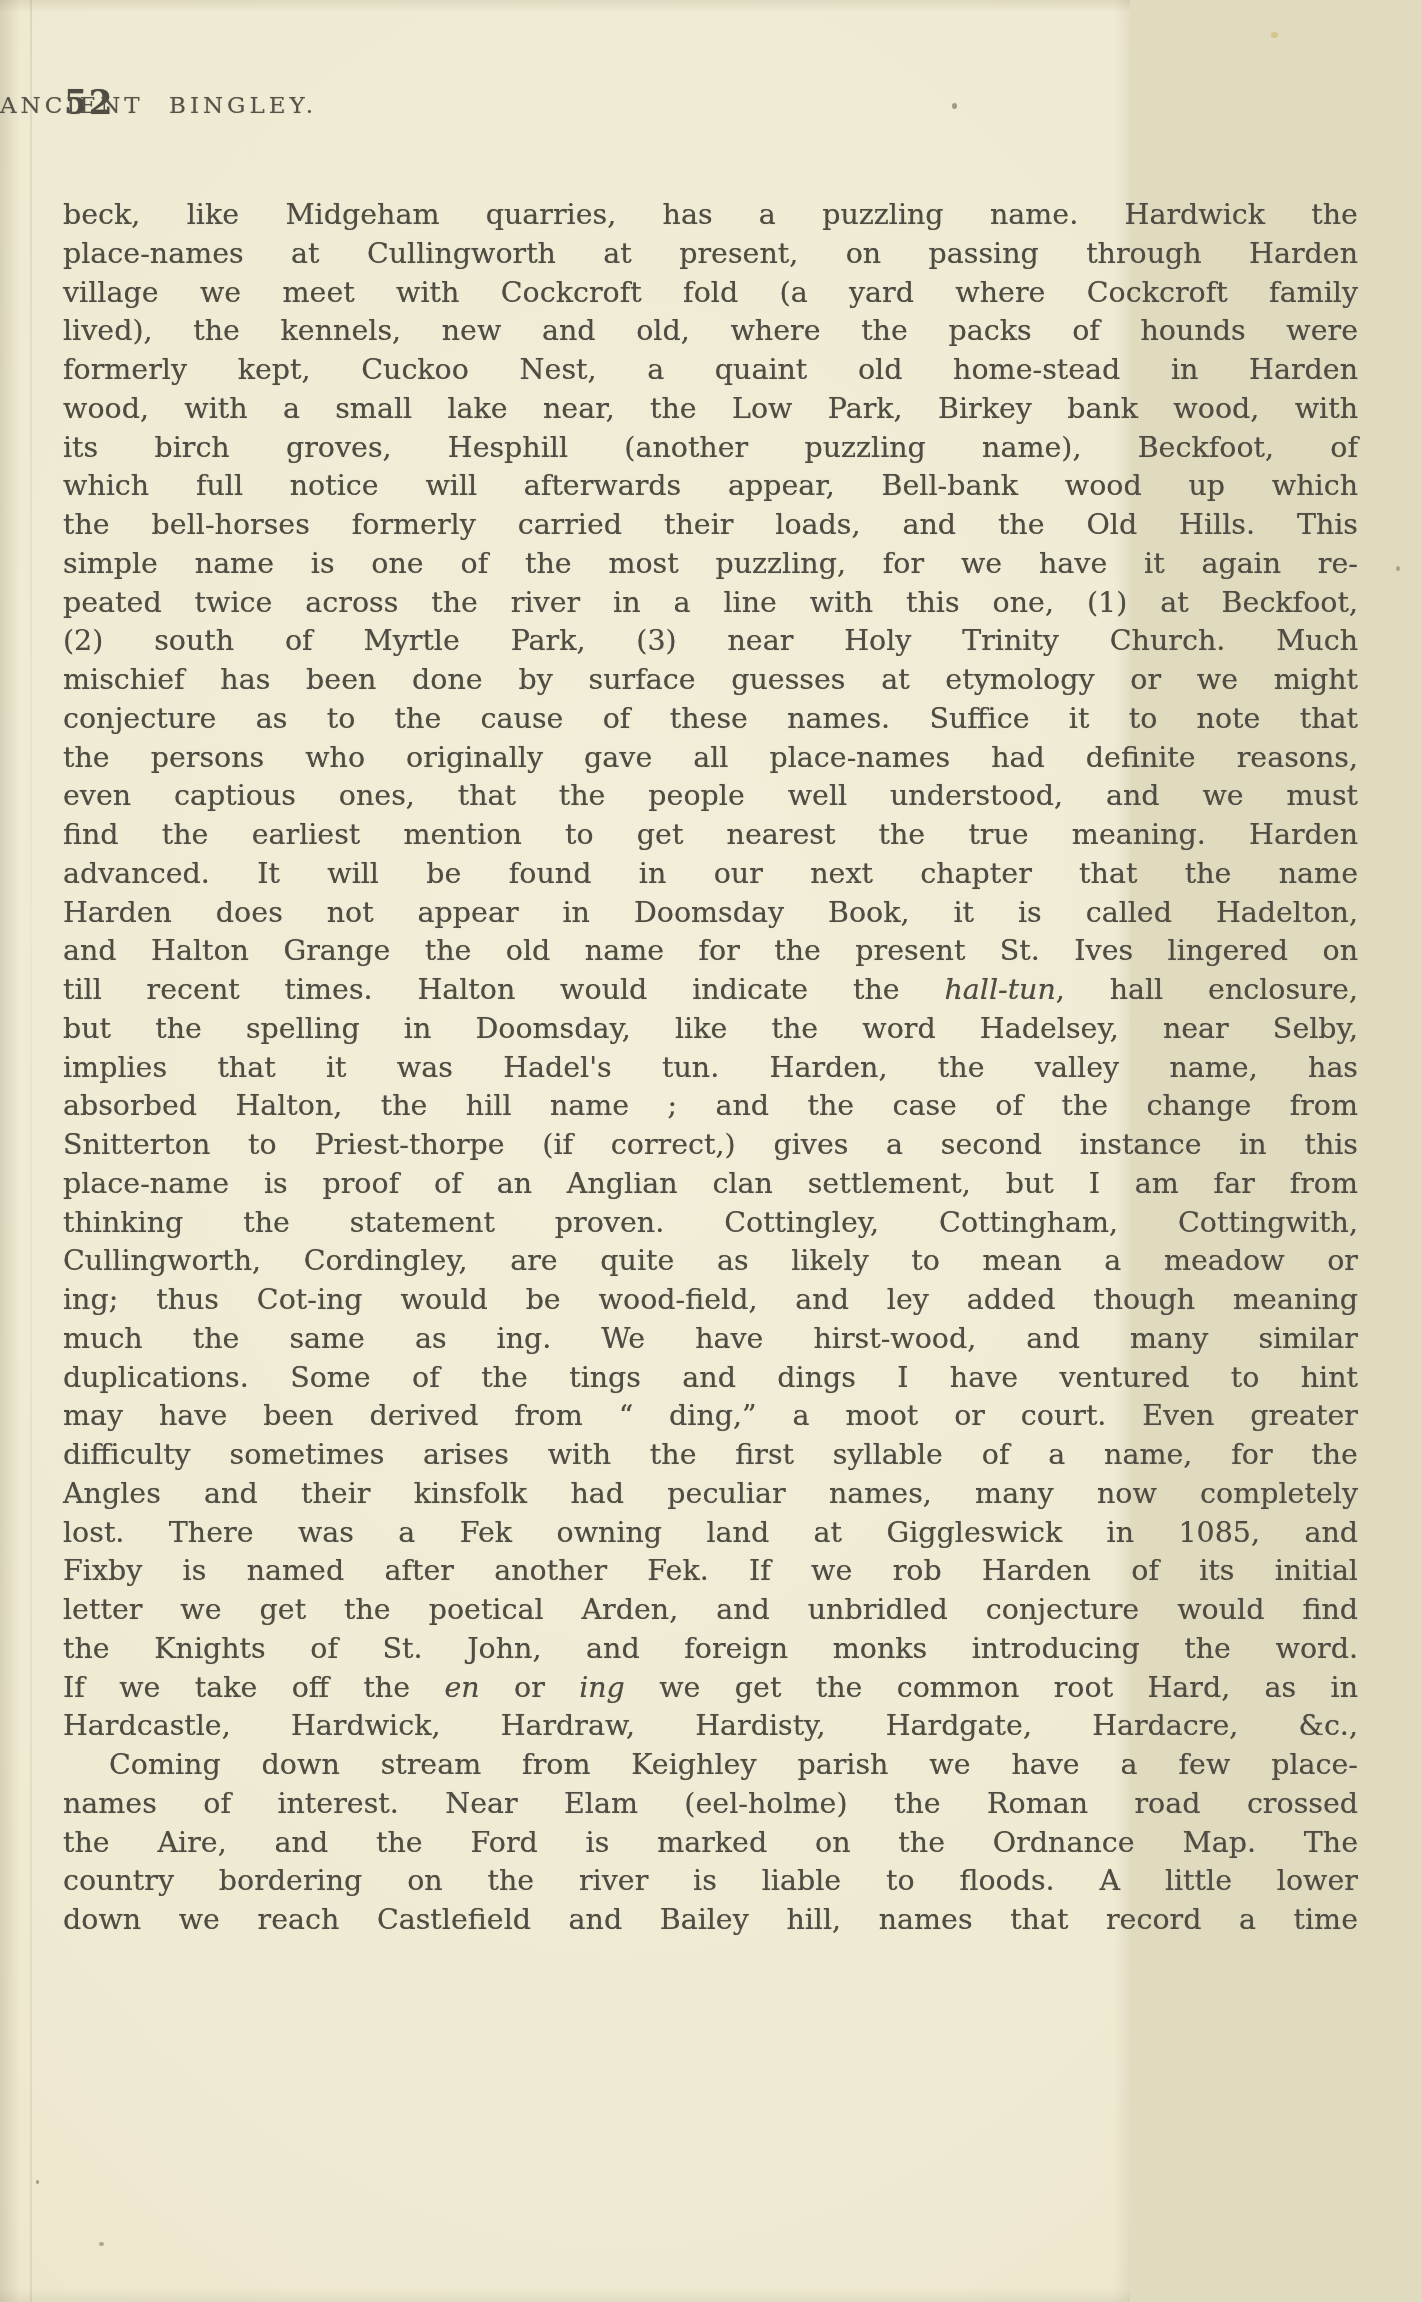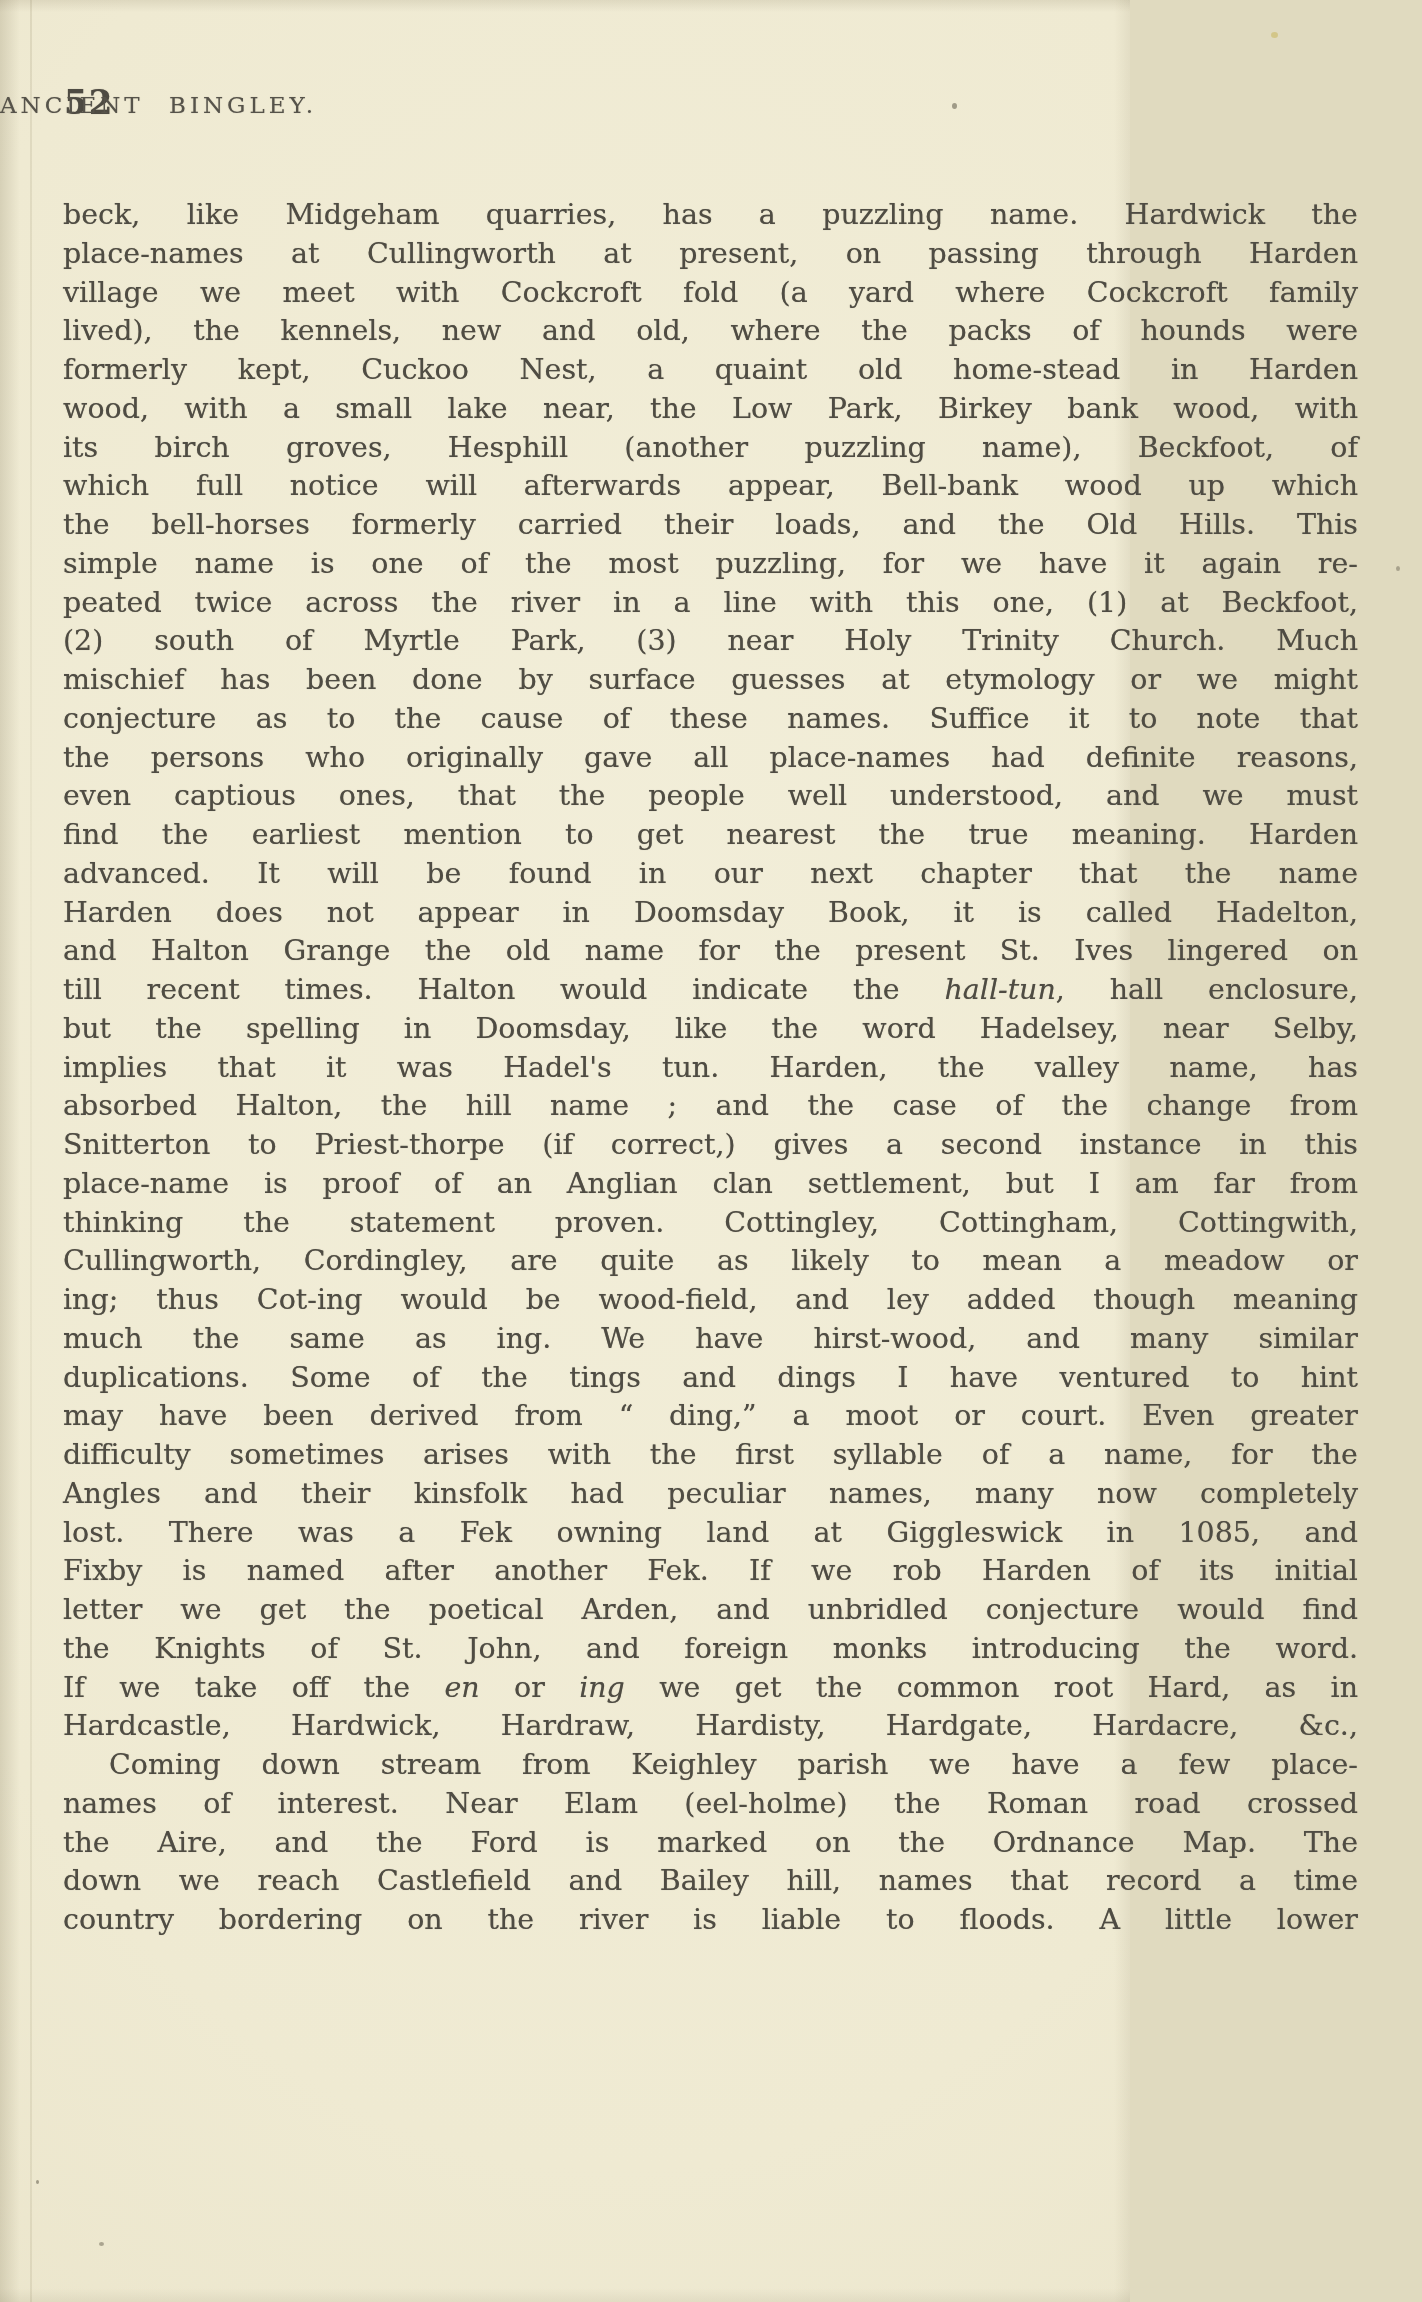--- a/index.html
+++ b/index.html
@@ -100,21 +100,21 @@
       <div class="line"><span>Angles and their kinsfolk had peculiar names, many now completely</span></div>
       <div class="line"><span>lost.  There was a Fek owning land at Giggleswick in 1085, and</span></div>
       <div class="line"><span>Fixby is named after another Fek.  If we rob Harden of its initial</span></div>
       <div class="line"><span>letter we get the poetical Arden, and unbridled conjecture would find</span></div>
       <div class="line"><span>the Knights of St. John, and foreign monks introducing the word.</span></div>
       <div class="line"><span>If we take off the </span><em>en</em><span> or </span><em>ing</em><span> we get the common root Hard, as in</span></div>
       <div class="line"><span>Hardcastle, Hardwick, Hardraw, Hardisty, Hardgate, Hardacre, &amp;c.,</span></div>
       <div class="line indent"><span>Coming down stream from Keighley parish we have a few place-</span></div>
       <div class="line"><span>names of interest.  Near Elam (eel-holme) the Roman road crossed</span></div>
       <div class="line"><span>the Aire, and the Ford is marked on the Ordnance Map.  The</span></div>
+      <div class="line"><span>country bordering on the river is liable to floods.  A little lower</span></div>
       <div class="line"><span>down we reach Castlefield and Bailey hill, names that record a time</span></div>
-      <div class="line"><span>country bordering on the river is liable to floods.  A little lower</span></div>
     </div>
 <div class="speck" style="left: 952px; top: 103px; width: 5px; height: 6px; background: rgb(140, 135, 116);"></div>
     <div class="speck" style="left: 1271px; top: 32px; width: 7px; height: 6px; background: rgb(207, 192, 122);"></div>
     <div class="speck" style="left: 1396px; top: 566px; width: 4px; height: 5px; background: rgb(154, 148, 128);"></div>
     <div class="speck" style="left: 99px; top: 2242px; width: 5px; height: 4px; background: rgb(154, 148, 128);"></div>
     <div class="speck" style="left: 36px; top: 2180px; width: 3px; height: 4px; background: rgb(140, 135, 116);"></div>
   </div>
 
 </body></html>

